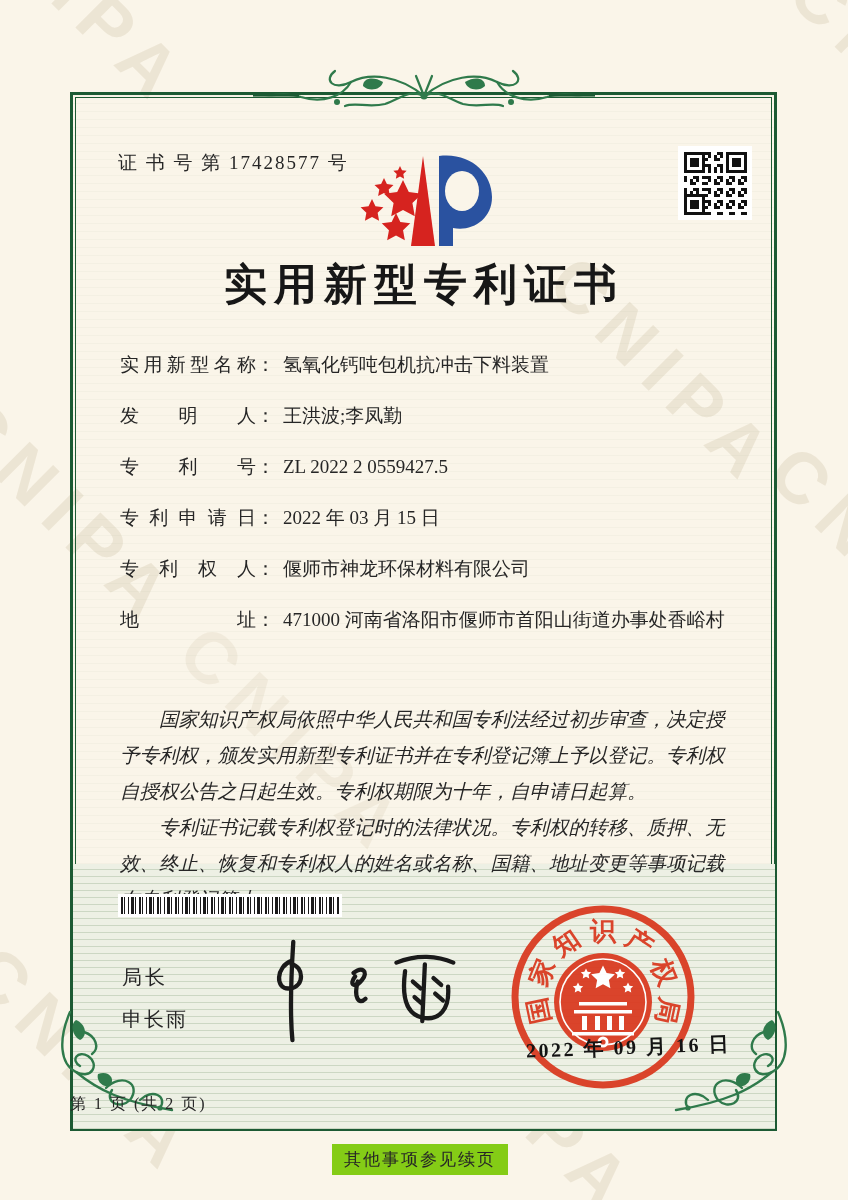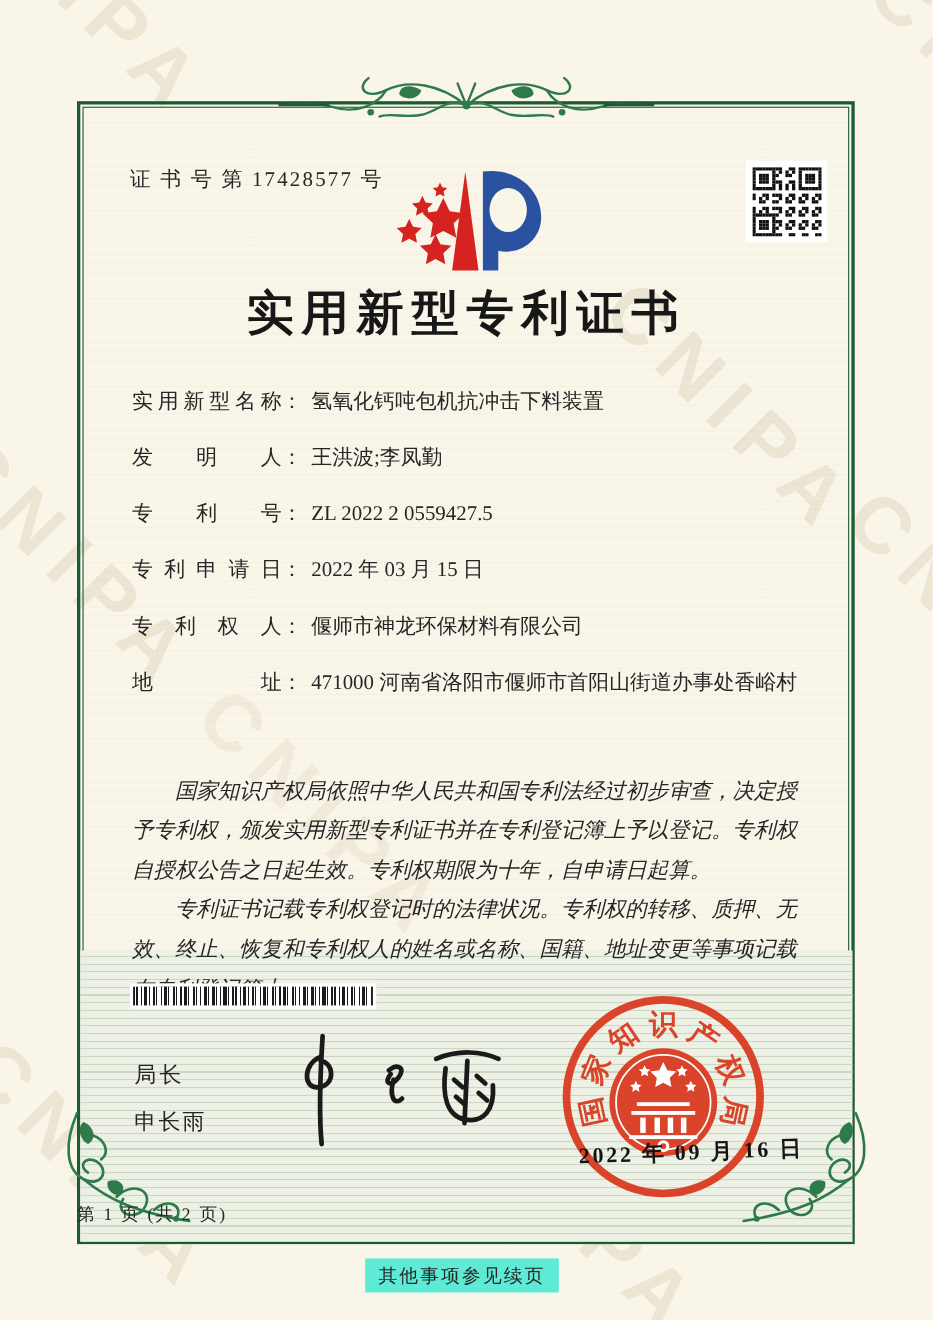--- a/index.html
+++ b/index.html
@@ -54,21 +54,21 @@
   .director-label{position:absolute;left:122px;top:964px;font-size:20px;
     font-family:"Liberation Sans",sans-serif;letter-spacing:3px;}
   .director-name{position:absolute;left:122px;top:1006px;font-size:20px;
     font-family:"Liberation Sans",sans-serif;letter-spacing:2px;}
   .sig{position:absolute;left:252px;top:935px;z-index:4;mix-blend-mode:multiply;}
   .seal{position:absolute;left:508px;top:902px;z-index:4;mix-blend-mode:multiply;opacity:.95;}
   .seal-date{position:absolute;left:526px;top:1034px;z-index:5;font-size:20px;
     letter-spacing:2.5px;color:#141414;transform:rotate(-2deg);font-weight:600;}
   .page-num{position:absolute;left:70px;top:1094px;width:708px;
     font-size:16px;letter-spacing:2px;}
-  .cont-note{position:absolute;left:332px;top:1144px;background:#5eead4;
+  .cont-note{position:absolute;left:332px;top:1144px;background:#84cc16;
     padding:4px 12px;font-size:17px;letter-spacing:2px;}
   svg text{font-family:"Liberation Serif",serif;}
 </style>
 </head>
 <body>
 
 <div class="page">
 
   <div class="wm" style="left:-70px;top:-50px">CNIPA</div>
   <div class="wm" style="left:760px;top:40px">CNIPA</div>

